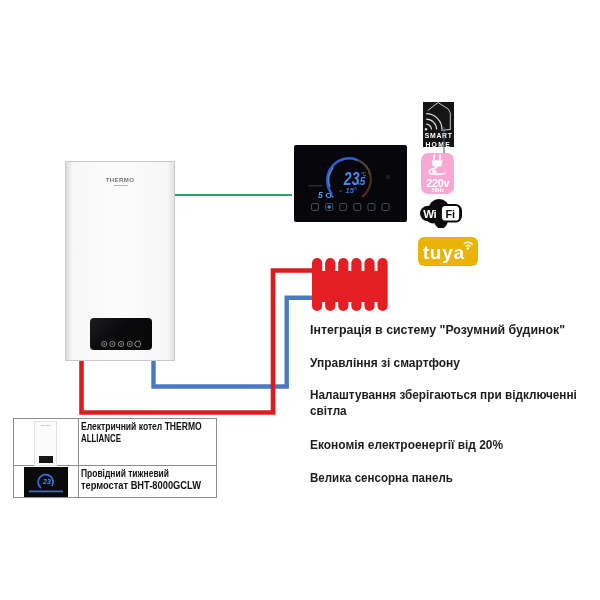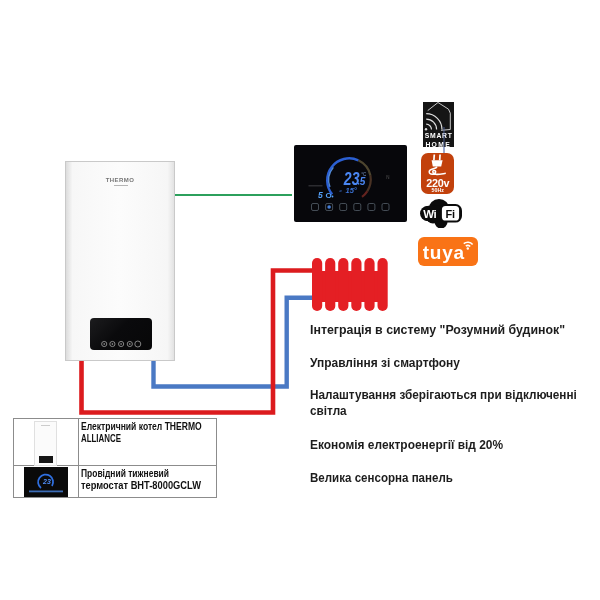--- a/index.html
+++ b/index.html
@@ -99,21 +99,21 @@
     <path d="M3.2,11.7 A 15.8,15.8 0 0 1 19,27.5"></path>
   </g>
   <circle cx="3" cy="27.3" r="1.2" fill="#dedede"></circle>
   <text x="15.7" y="36.4" text-anchor="middle" font-family="Liberation Sans" font-weight="bold" font-size="6.8" letter-spacing="0.7" fill="#fff">SMART</text>
   <text x="15.2" y="44.6" text-anchor="middle" font-family="Liberation Sans" font-weight="bold" font-size="6.8" letter-spacing="1.3" fill="#fff">HOME</text>
   <rect x="20.3" y="25" width="1.3" height="20" fill="#5a6faf" opacity="0.6"></rect>
 </svg>
 </div>
 <div class="abs" style="left:443.3px;top:147px;width:1.3px;height:6px;background:#5a6faf;opacity:0.6;"></div>
 
-<div class="abs" style="left:420.5px;top:152.5px;width:33.5px;height:41.5px;background:#c2410c;border-radius:7px;text-align:center;">
+<div class="abs" style="left:420.5px;top:152.5px;width:33.5px;height:41.5px;background:#f9a8d4;border-radius:7px;text-align:center;">
 <svg width="33.5" height="41.5" viewBox="0 0 33.5 41.5">
   <g stroke="#fff" fill="none">
     <path d="M13.3,1.5 L12.9,7.2" stroke-width="1.7"></path>
     <path d="M19.1,1.5 L18.7,7.2" stroke-width="1.7"></path>
   </g>
   <path d="M10.6,7.2 L21.6,7.2 L20.2,13.6 L11.8,13.6 Z" fill="#fff"></path>
   <path d="M15.8,13.6 C15.5,16.5 8.2,15.2 8.2,18.8 C8.2,22.3 13.8,21.8 14.6,19.2 C15.3,16.8 10.4,16.6 12.2,19.8 C13.8,22.6 19,21.2 24.8,20.3" fill="none" stroke="#fff" stroke-width="1.5"></path>
   <text x="16.75" y="33.6" text-anchor="middle" font-family="Liberation Sans" font-weight="bold" font-size="10.8" letter-spacing="-0.3" fill="#fff">220v</text>
   <text x="16.75" y="38.8" text-anchor="middle" font-family="Liberation Sans" font-weight="bold" font-size="5.3" fill="#fff">50Hz</text>
 </svg>
@@ -126,21 +126,21 @@
   <circle cx="19" cy="10.5" r="10.5" fill="#0b0b0b"></circle>
   <circle cx="21" cy="23" r="6.5" fill="#0b0b0b"></circle>
   <rect x="2.5" y="6.8" width="22" height="15.5" rx="6" fill="#0b0b0b"></rect>
   <rect x="19" y="5" width="23" height="18.6" rx="6.5" fill="#0b0b0b"></rect>
   <text x="3.2" y="18.6" font-family="Liberation Sans" font-weight="bold" font-size="11.5" letter-spacing="-0.5" fill="#fff">Wi</text>
   <rect x="21.9" y="7.1" width="17.2" height="14.4" rx="3.6" fill="#fff"></rect>
   <text x="25.4" y="18.9" font-family="Liberation Sans" font-weight="bold" font-size="11" fill="#0b0b0b">Fi</text>
 </svg>
 </div>
 
-<div class="abs" style="left:418px;top:237px;width:60px;height:29px;background:#f97316;border-radius:6px;">
+<div class="abs" style="left:418px;top:237px;width:60px;height:29px;background:#eab308;border-radius:6px;">
 <svg width="60" height="29" viewBox="0 0 60 29">
   <text x="4.8" y="22.4" font-family="Liberation Sans" font-weight="bold" font-size="19" letter-spacing="0.7" fill="#fff">tuya</text>
   <g transform="rotate(-40 49.8 11.5)" fill="none" stroke="#fff" stroke-width="1.6">
     <path d="M49.8,8.4 A3.1,3.1 0 0 1 52.9,11.5"></path>
     <path d="M49.8,5.2 A6.3,6.3 0 0 1 56.1,11.5"></path>
   </g>
   <circle cx="49.8" cy="11.5" r="1.2" fill="#fff"></circle>
 </svg>
 </div>
 

